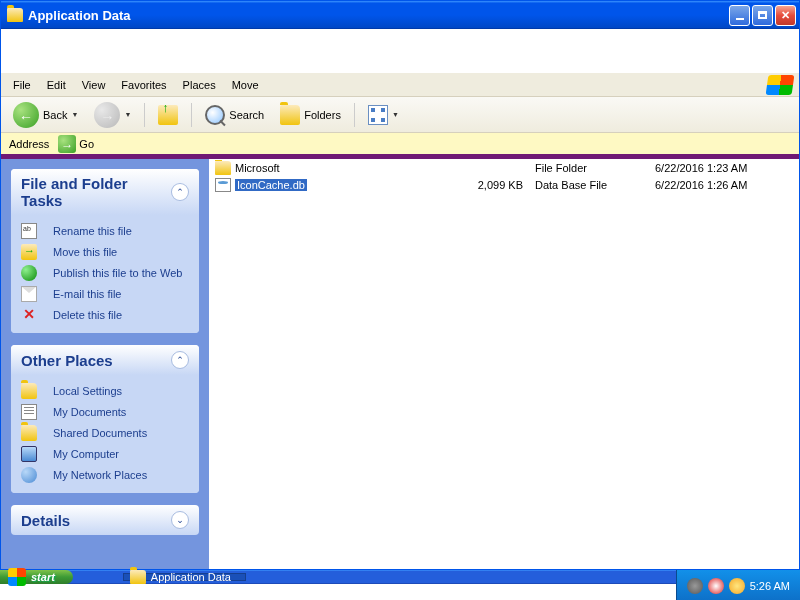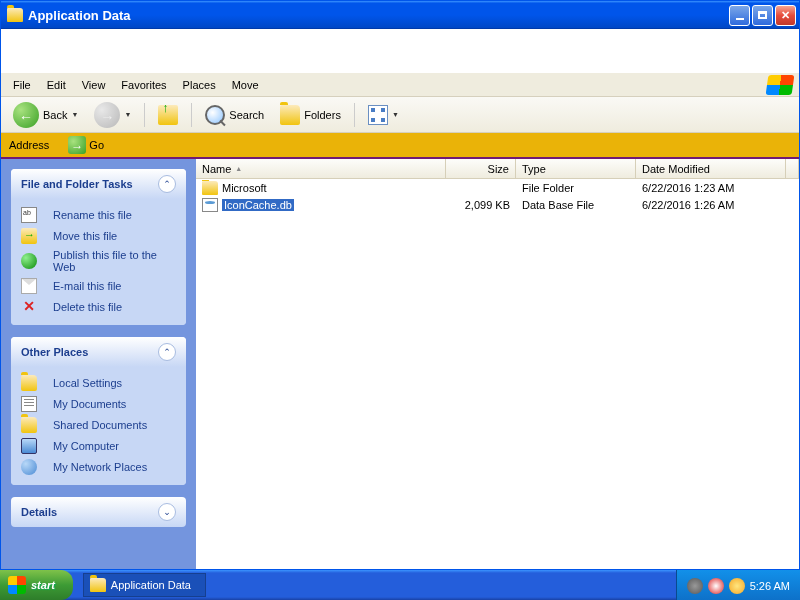--- a/index.html
+++ b/index.html
@@ -36,36 +36,36 @@
 .tico.up::after{content:"↑"; position:absolute; left:4px; top:-5px; color:#0a0; font-size:13px; font-weight:bold;}
 .tico.search { background:radial-gradient(circle at 35% 35%, #fff, #8ec5ff); border-radius:50%; border:2px solid #666;}
 .tico.search::after{content:""; position:absolute; width:7px; height:2px; background:#666; transform:rotate(45deg); right:-3px; bottom:-1px;}
 .tico.fold { background:linear-gradient(#fceabb,#f1c40f); border-radius:2px 4px 2px 2px;}
 .tico.fold::before{content:"";position:absolute;top:-3px;left:0;width:8px;height:3px;background:#f1c40f;border-radius:2px 2px 0 0;}
 .tico.views { background:#fff; border:1px solid #6a8fc2;}
 .tico.views .d{position:absolute;width:4px;height:4px;background:#4a7dc4;}
 .tico.views .d1{top:2px;left:2px;} .tico.views .d2{top:2px;right:2px;} .tico.views .d3{bottom:2px;left:2px;} .tico.views .d4{bottom:2px;right:2px;}
 
 
-.addressbar { height:26px; background:#eab308; border-bottom:2px solid #701a75; display:flex; align-items:center; padding:0 4px; gap:10px;}
+.addressbar { height:26px; background:#fef9c3; border-bottom:5px solid #701a75; display:flex; align-items:center; padding:0 4px; gap:0;}
 .addressbar .lbl{padding:0 4px;}
 .addrinput { flex:1; display:flex; align-items:center; background:#fff; border:1px solid #7f9db9; height:20px; padding:0 2px;}
 .addrinput .fico{width:16px;height:14px;background:linear-gradient(#fceabb,#f1c40f);border-radius:1px 3px 1px 1px;margin-right:4px;position:relative;}
 .addrinput .fico::before{content:"";position:absolute;top:-3px;left:0;width:7px;height:3px;background:#f1c40f;border-radius:2px 2px 0 0;}
 .addrinput input{border:none;outline:none;flex:1;font-size:11px;}
 .addrdrop{width:16px;height:18px;background:linear-gradient(#dbeaf9,#b6d3f0);border-left:1px solid #7f9db9;display:flex;align-items:center;justify-content:center;font-size:8px;color:#4a6;}
 .gobtn{display:flex;align-items:center;gap:3px;padding:2px 5px;}
 .gobtn .arr{width:18px;height:18px;background:radial-gradient(circle at 30% 30%,#a8e27f,#3aa025);border-radius:3px;display:flex;align-items:center;justify-content:center;color:#fff;font-size:12px;}
 
 
 .body { flex:1; display:flex; overflow:hidden; background:#fff;}
 .sidepanel { width:234px; background:#7495de; padding:10px; display:flex; flex-direction:column; gap:12px; overflow:hidden;}
 .taskbox { background:linear-gradient(#eef3ff,#c7d7f5); border-radius:4px; overflow:hidden;}
 .taskbox .hdr { background:linear-gradient(#fff,#c7d7f5); padding:6px 10px; display:flex; align-items:center; justify-content:space-between;}
-.taskbox .hdr .t { color:#1c3e8e; font-weight:bold; font-size:11px;}
+.taskbox .hdr .t { color:#1c3e8e; font-weight:bold; font-size:15px;}
 .chev { width:18px; height:18px; border-radius:50%; background:#fff; border:1px solid #a8bce0; display:flex; align-items:center; justify-content:center; color:#1c3e8e; font-size:9px;}
 .tasklist { padding:8px 10px 10px; background:#c7d7f5; display:flex; flex-direction:column; gap:5px;}
 .tasklink { display:flex; align-items:center; gap:16px; color:#1c3e8e; cursor:default;}
 .tasklink .i{width:16px;height:16px;display:inline-block;flex-shrink:0;}
 .i-rename{background:#fff;border:1px solid #888;position:relative;}
 .i-rename::after{content:"ab";font-size:7px;position:absolute;left:1px;top:1px;color:#333;}
 .i-move{background:linear-gradient(#fceabb,#f1c40f);border-radius:2px;position:relative;}
 .i-move::after{content:"→";position:absolute;color:#0a0;font-size:11px;left:3px;top:-1px;font-weight:bold;}
 .i-copy{background:#fff;border:1px solid #888;box-shadow:2px 2px 0 #fff, 2px 2px 0 1px #888;width:12px;height:13px;}
 .i-web{background:radial-gradient(circle at 30% 30%,#8ef08e,#0a8a0a);border-radius:50%;}
@@ -93,21 +93,21 @@
 .cell.type{width:120px;}
 .cell.date{width:150px;}
 .fico-sm{width:16px;height:14px;flex-shrink:0;}
 .fico-folder{background:linear-gradient(#fceabb,#f1c40f);border-radius:1px 3px 1px 1px;position:relative;}
 .fico-folder::before{content:"";position:absolute;top:-3px;left:0;width:7px;height:3px;background:#f1c40f;border-radius:2px 2px 0 0;}
 .fico-db{background:#fff;border:1px solid #888;position:relative;}
 .fico-db::after{content:"";position:absolute;left:2px;top:2px;width:10px;height:3px;background:#5b9bd5;border-radius:50%;}
 .row.selected .cell.name .txt{background:#316ac5;color:#fff;padding:0 2px;}
 
 
-.taskbar { width:800px; height:30px; background:linear-gradient(to bottom,#3a93ff 0%,#245edb 10%,#245edb 90%,#1941a5 100%); display:flex; align-items:stretch;}
+.taskbar { width:800px; height:14px; background:linear-gradient(to bottom,#3a93ff 0%,#245edb 10%,#245edb 90%,#1941a5 100%); display:flex; align-items:stretch;gap:40px;}
 .start { background:linear-gradient(to bottom,#7fc24a 0%,#3d9b35 50%,#2e7d2a 100%); border-radius:0 12px 12px 0; padding:0 18px 0 8px; display:flex; align-items:center; gap:5px; color:#fff; font-weight:bold; font-style:italic; font-size:15px; text-shadow:1px 1px 1px #1a5;}
 .start .logo{width:18px;height:18px;background:conic-gradient(#ff4500 0 90deg,#0b0 90deg 180deg,#08f 180deg 270deg,#ffcc00 270deg);border-radius:3px;}
 .taskbtn { margin:3px 0 3px 10px; padding:0 14px 0 6px; background:#1a50b8; border:1px solid #163f8f; display:flex; align-items:center; gap:5px; color:#fff;}
 .taskbtn .fico{width:16px;height:14px;background:linear-gradient(#fceabb,#f1c40f);border-radius:1px 3px 1px 1px;position:relative;}
 .taskbtn .fico::before{content:"";position:absolute;top:-3px;left:0;width:7px;height:3px;background:#f1c40f;border-radius:2px 2px 0 0;}
 .tray { margin-left:auto; background:linear-gradient(to bottom,#1290e9,#0d6fc7); padding:16px 10px; display:flex; align-items:center; gap:5px; color:#fff; border-left:1px solid #0a4a8f;}
 .tray .ic{width:16px;height:16px;border-radius:50%;}
 .tray .ic1{background:radial-gradient(#999,#555);}
 .tray .ic2{background:radial-gradient(#fff,#d22);}
 .tray .ic3{background:radial-gradient(#ffe680,#f5a623);}
@@ -246,36 +246,20 @@
       </div>
       <div class="taskbox">
         <div class="hdr">
           <span class="t">Details</span>
           <span class="chev">⌄</span>
         </div>
       </div>
     </div>
 
     <div class="filelist">
-      <div class="colheaders">
-        <div class="colh name">
-            <span>Name</span>
-            <span class="sort">▲</span>
-          </div>
-        <div class="colh size">
-            <span>Size</span>
-          </div>
-        <div class="colh type">
-            <span>Type</span>
-          </div>
-        <div class="colh date">
-            <span>Date Modified</span>
-          </div>
-        <div class="colh" style="flex:1"></div>
-      </div>
       <div class="rows" id="rows">
           <div class="row">
             <div class="cell name">
               <span class="fico-sm fico-folder"></span>
               <span class="txt">Microsoft</span>
             </div>
             <div class="cell size"></div>
             <div class="cell type">File Folder</div>
             <div class="cell date">6/22/2016 1:23 AM</div>
           </div>

